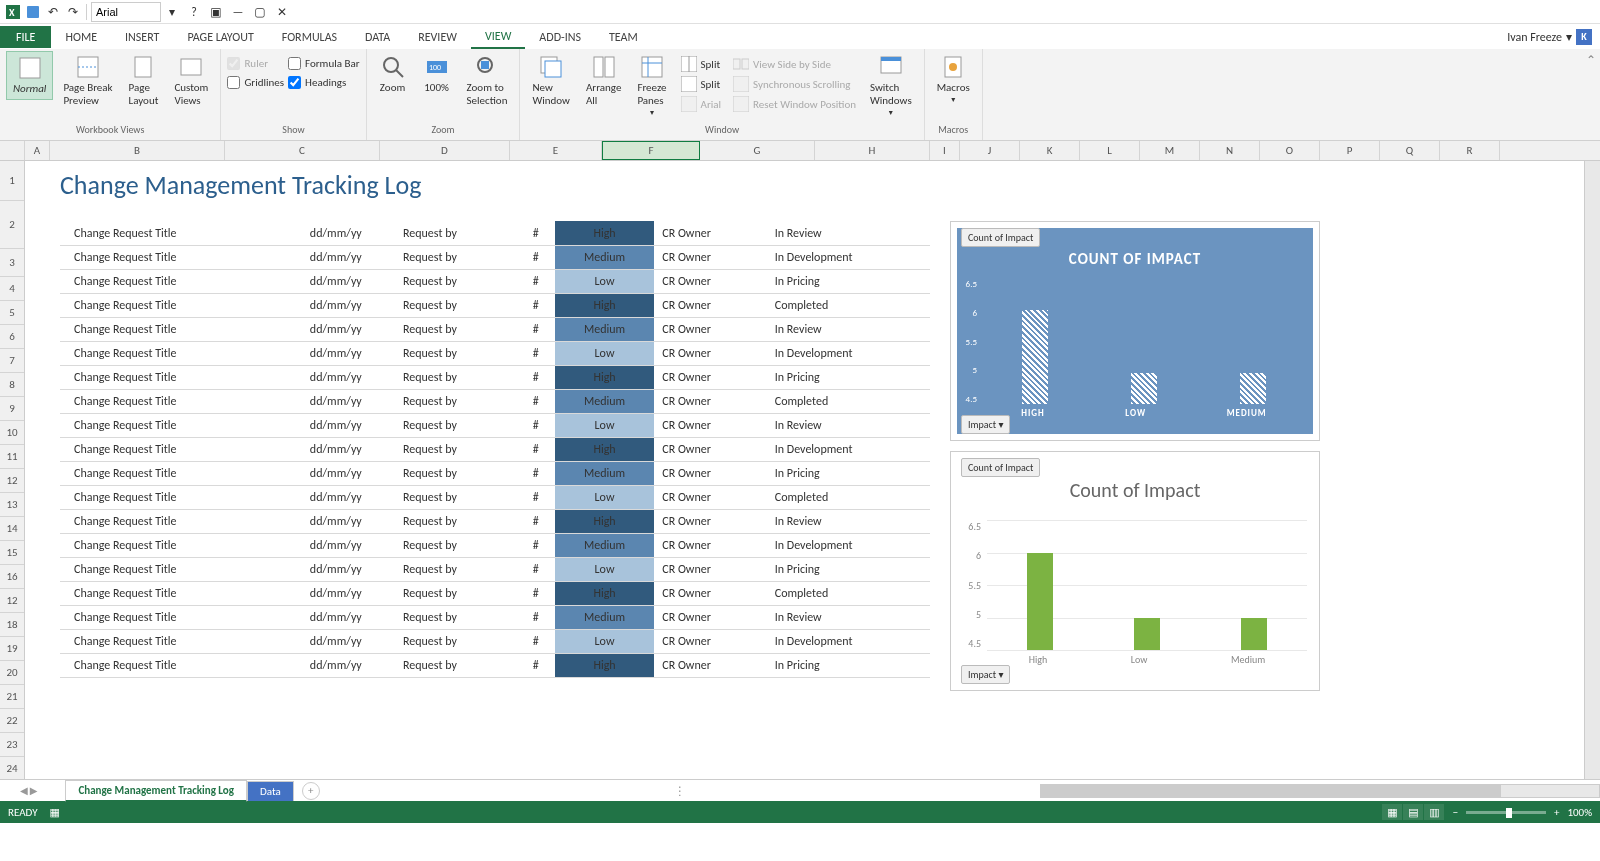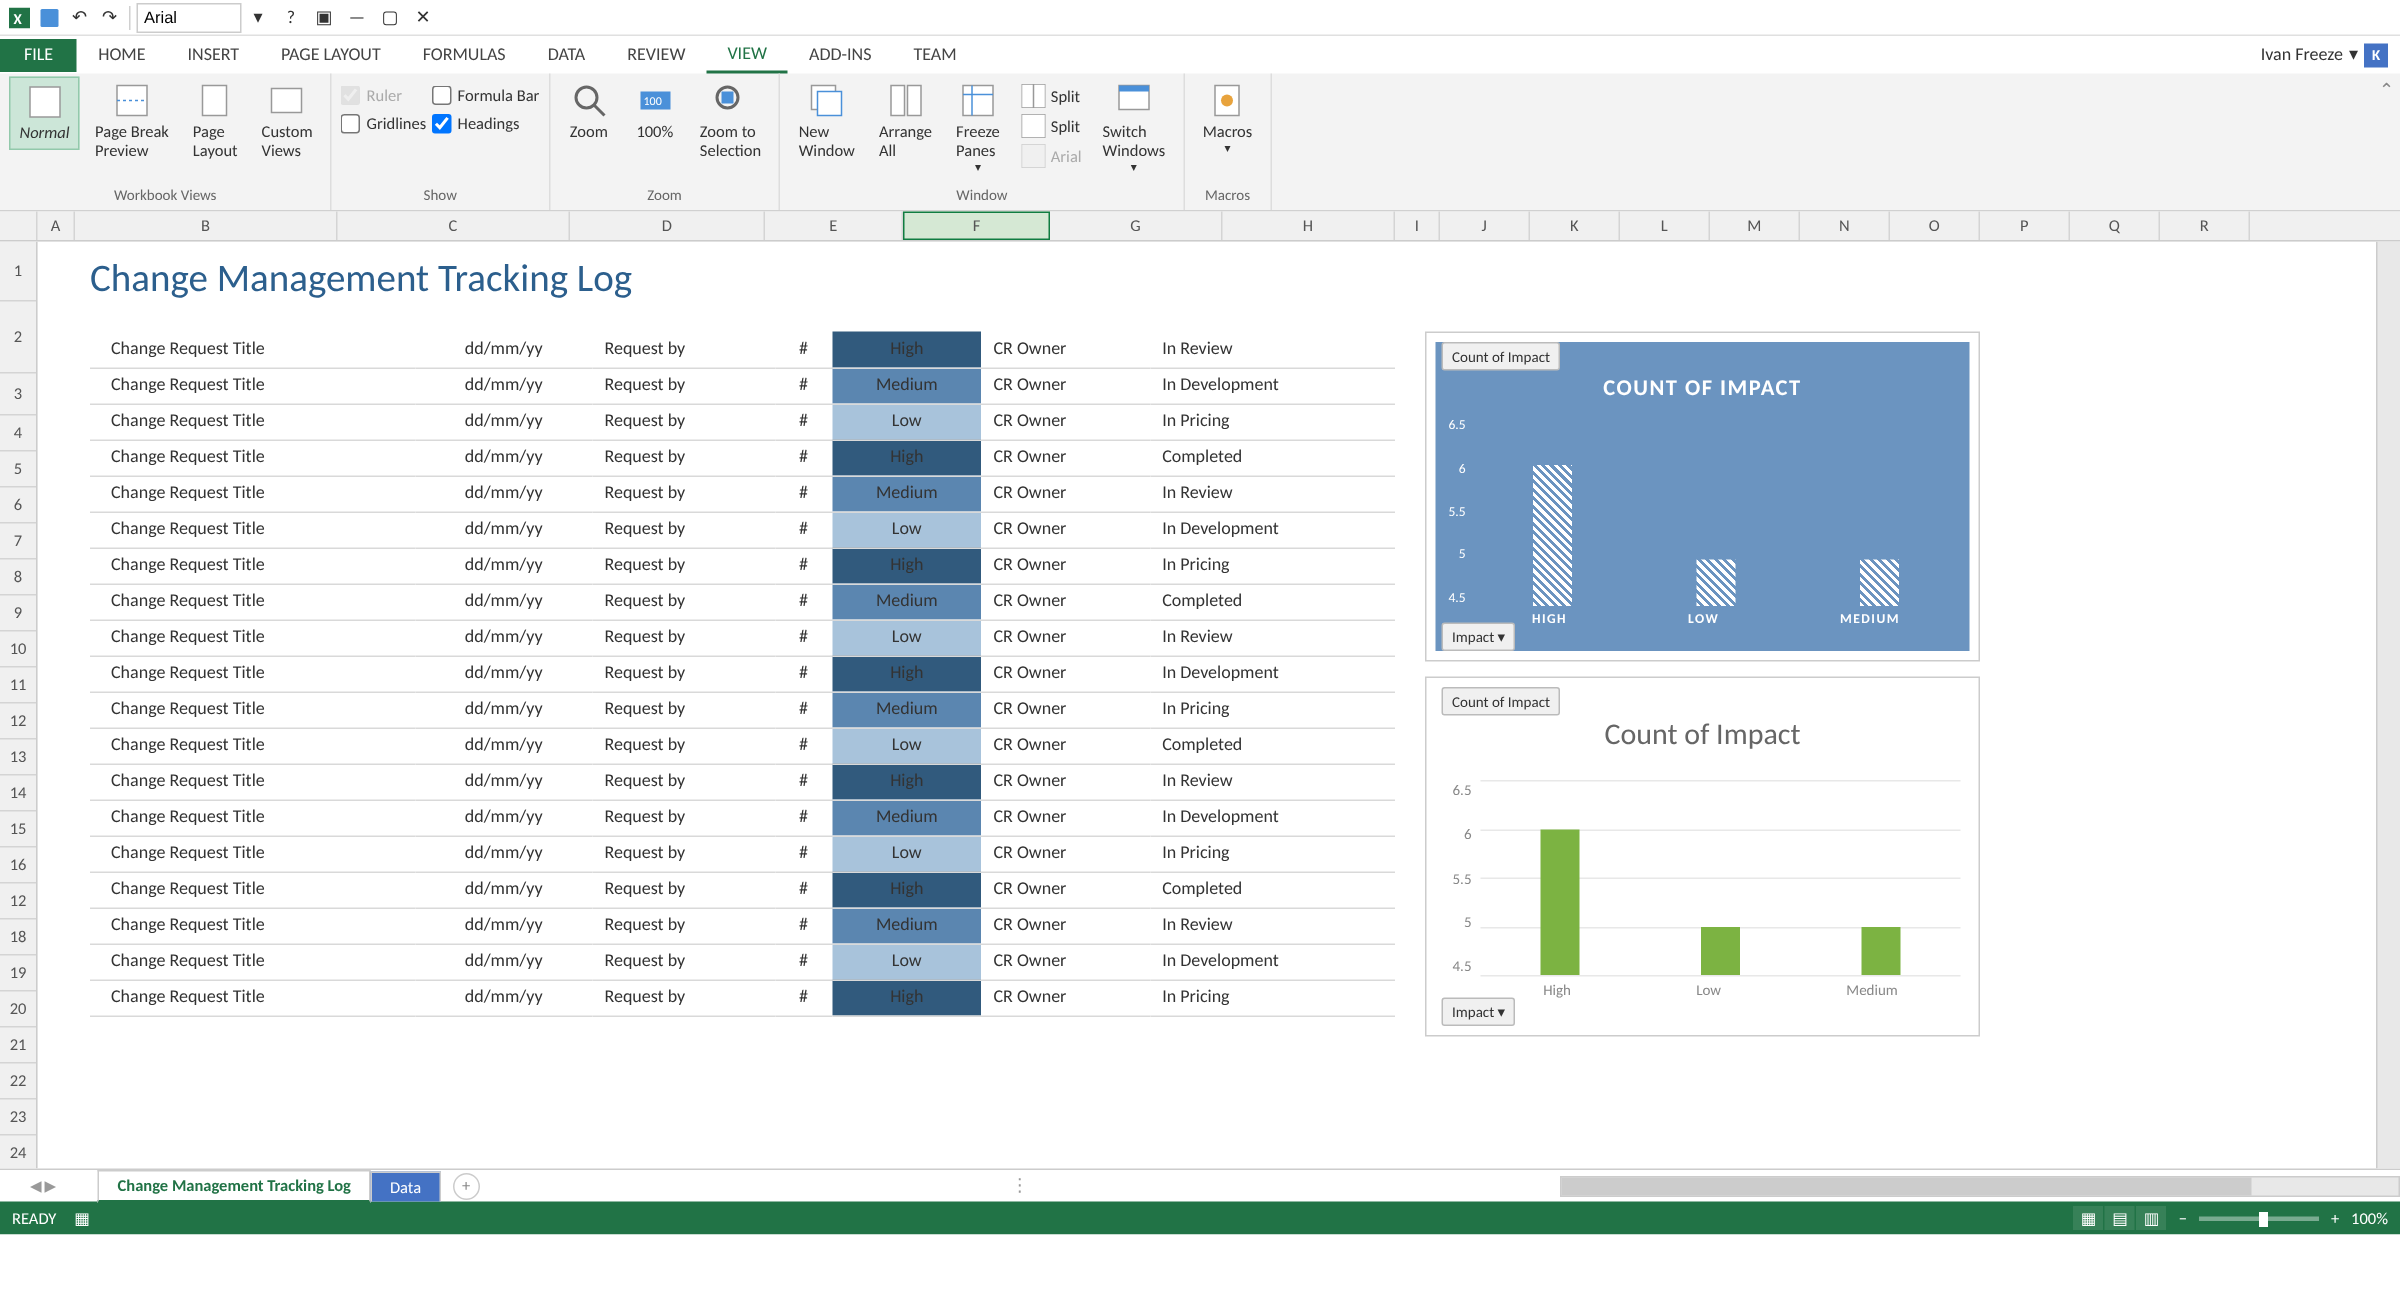--- a/index.html
+++ b/index.html
@@ -255,20 +255,41 @@
             </svg>
             <span>Split</span>
           </div>
         <div class="rbtn-sm" style="color:#aaa">
             <svg class="sicn">
               <rect width="16" height="16" fill="#f0f0f0" stroke="#ccc"></rect>
             </svg>
             <span>Arial</span>
           </div>
       </div>
+      <div class="rcol" style="padding-top:4px">
+        <div class="rbtn-sm" style="color:#aaa">
+            <svg class="sicn">
+              <rect x="0" y="3" width="7" height="10" fill="#f0f0f0" stroke="#ccc"></rect>
+              <rect x="9" y="3" width="7" height="10" fill="#f0f0f0" stroke="#ccc"></rect>
+            </svg>
+            <span>View Side by Side</span>
+          </div>
+        <div class="rbtn-sm" style="color:#aaa">
+            <svg class="sicn">
+              <rect width="16" height="16" fill="#f0f0f0" stroke="#ccc"></rect>
+            </svg>
+            <span>Synchronous Scrolling</span>
+          </div>
+        <div class="rbtn-sm" style="color:#aaa">
+            <svg class="sicn">
+              <rect width="16" height="16" fill="#f0f0f0" stroke="#ccc"></rect>
+            </svg>
+            <span>Reset Window Position</span>
+          </div>
+      </div>
       <div class="rbtn-lg">
           <svg class="icn">
             <rect x="2" y="2" width="20" height="16" fill="#fff" stroke="#999"></rect>
             <rect x="2" y="2" width="20" height="4" fill="#4a90d9"></rect>
           </svg>
           <span style="white-space:pre-line">Switch
 Windows</span>
           <span style="font-size:8px">▾</span>
         </div>
     </div>

